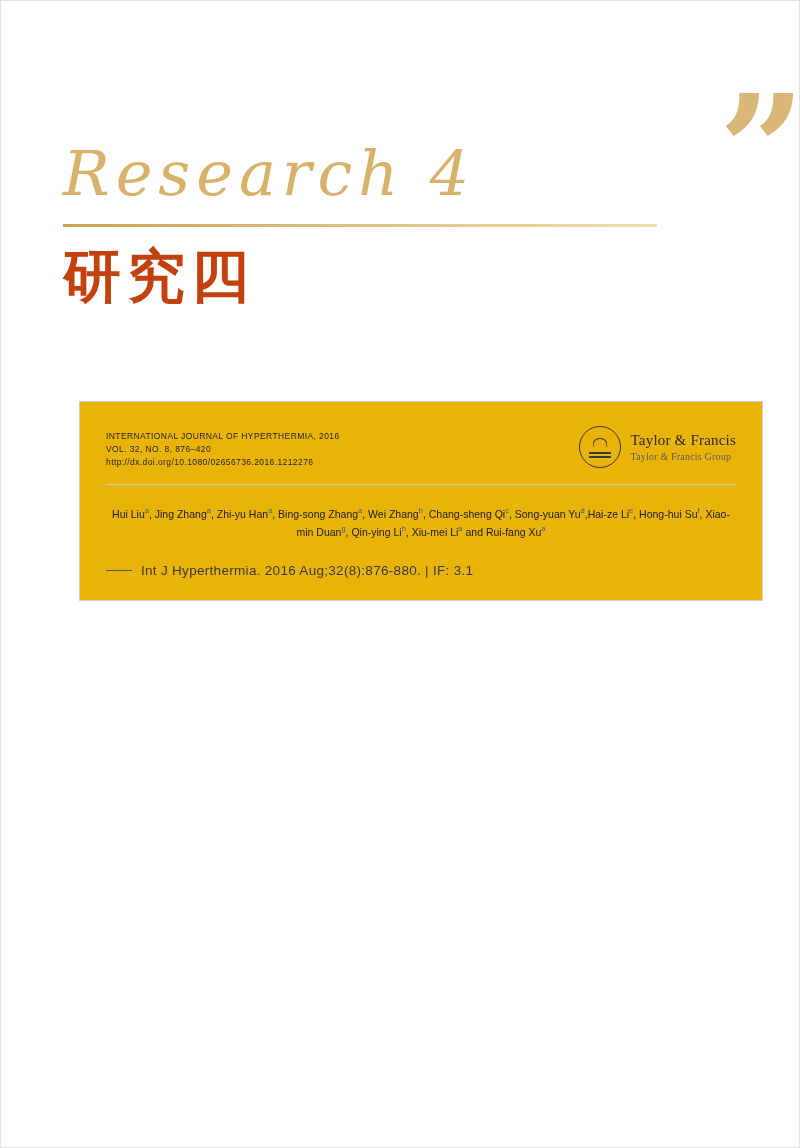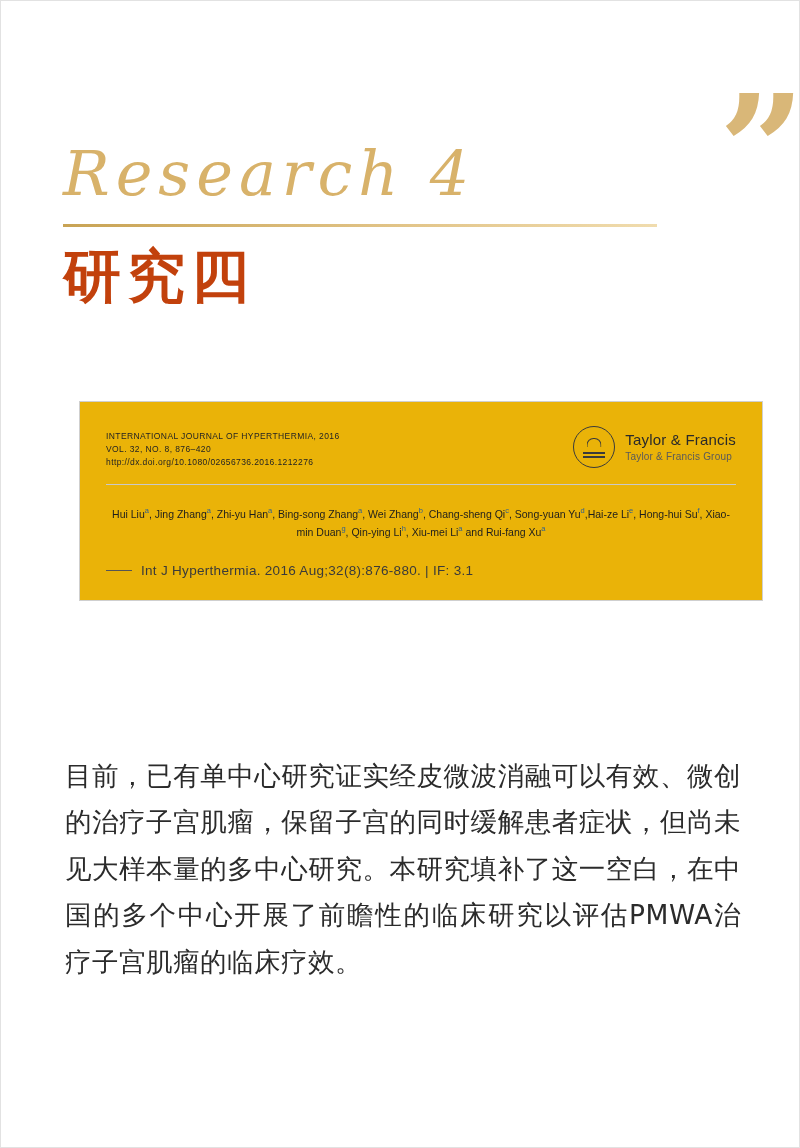--- a/index.html
+++ b/index.html
@@ -95,20 +95,21 @@
     letter-spacing: 0.4px;
   }
   .journal-meta .doi {
     color: #232323;
   }
   .publisher {
     display: flex;
     align-items: center;
     gap: 10px;
     margin-top: -4px;
+    font-family: Liberation Serif, serif;
   }
   .tf-logo-mark {
     width: 40px;
     height: 40px;
     border-radius: 50%;
     border: 1.4px solid #3b3b3b;
     position: relative;
     flex: 0 0 auto;
   }
   .tf-logo-mark::before {
@@ -232,15 +233,14 @@
 
 
     <div class="authors"><span>Hui Liu</span><sup>a</sup>, <span>Jing Zhang</span><sup>a</sup>, <span>Zhi-yu Han</span><sup>a</sup>, <span>Bing-song Zhang</span><sup>a</sup>, <span>Wei Zhang</span><sup>b</sup>, <span>Chang-sheng Qi</span><sup>c</sup>, <span>Song-yuan Yu</span><sup>d</sup>,<span>Hai-ze Li</span><sup>e</sup>, <span>Hong-hui Su</span><sup>f</sup>, <span>Xiao-min Duan</span><sup>g</sup>, <span>Qin-ying Li</span><sup>h</sup>, <span>Xiu-mei Li</span><sup>a</sup> and <span>Rui-fang Xu</span><sup>a</sup></div>
 
     <div class="citation">
       <span class="dash"></span>
       <span>Int J Hyperthermia. 2016 Aug;32(8):876-880. | IF: 3.1</span>
     </div>
   </div>
 
-  <div class="body-text">目前，已有单中心研究证实经皮微波消融可以有效、微创的治疗子宫肌瘤，保留子宫的同时缓解患者症状，但尚未见大样本量的多中心研究。本研究填补了这一空白，在中国的多个中心开展了前瞻性的临床研究以评估PMWA治疗子宫肌瘤的临床疗效。</div>
 
 </div>
 
 </body></html>

